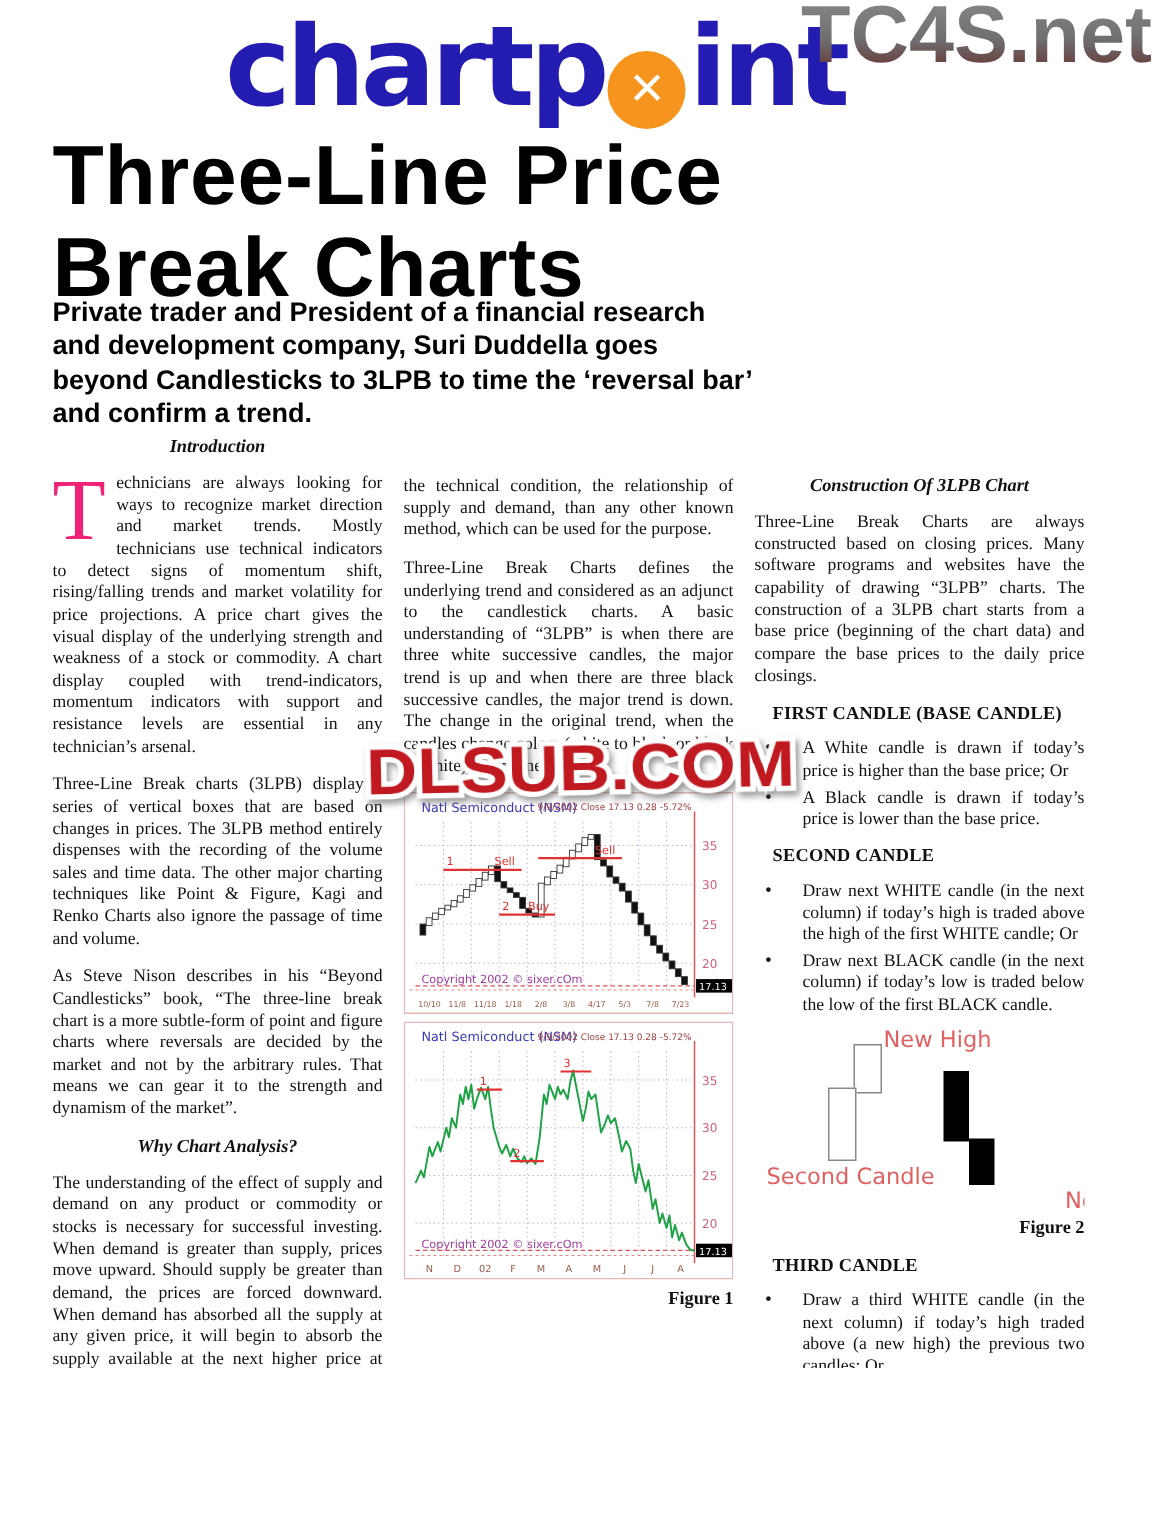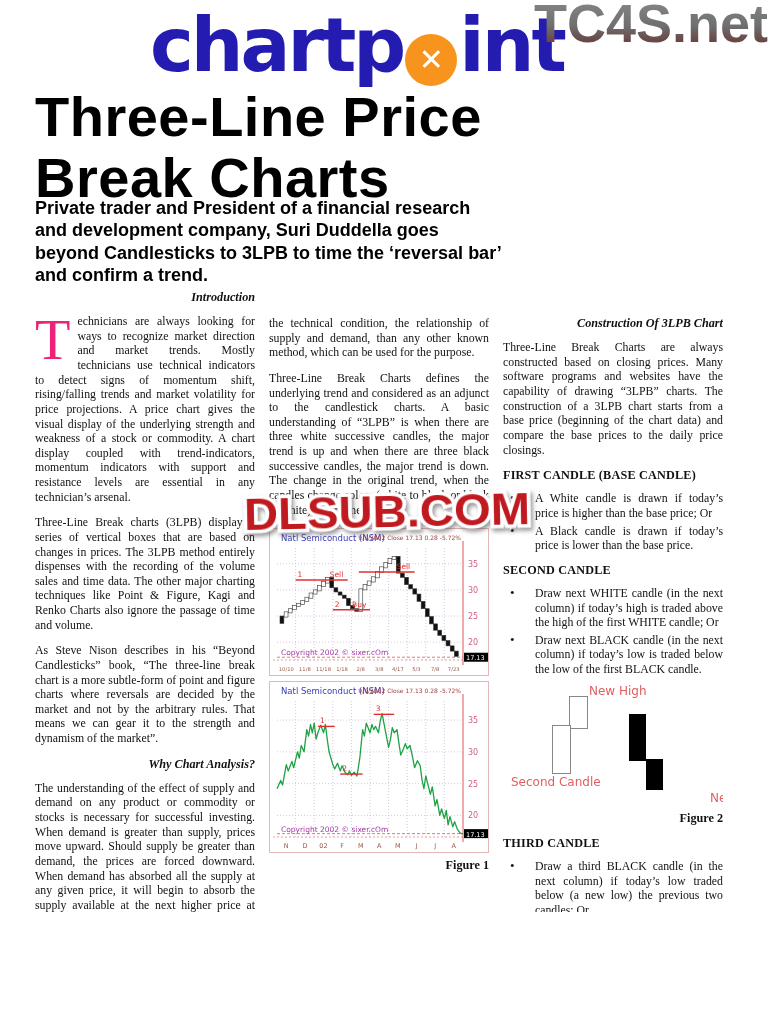--- a/index.html
+++ b/index.html
@@ -24,36 +24,36 @@
          font-weight:bold;font-size:56px;line-height:1.09;letter-spacing:.5px;color:#000;}
   .subtitle{position:absolute;left:35px;top:197px;width:468px;
          font-family:"Liberation Sans",sans-serif;font-weight:bold;
          font-size:18px;line-height:1.24;color:#000;}
 
   
   .cols{position:absolute;left:35px;top:290px;width:688px;height:680px;display:flex;gap:14px;}
   .col{width:220px;font-size:11.8px;line-height:1.24;text-align:justify;overflow:hidden;}
   .pad-top{padding-top:26px;}
   .col p{margin:0 0 11px 0;}
-  .h-ital{font-style:italic;font-weight:bold;font-size:12.2px;margin:10px 0 9px 0;text-align:right;}
+  .h-ital{font-style:italic;font-weight:bold;font-size:12.2px;margin:10px 0 9px 0;text-align:center;}
   .h-ital.first{margin-top:0;}
-  .h-caps{font-weight:bold;font-size:12.2px;margin:10px 0 8px 0;text-align:left;letter-spacing:.2px;}
+  .h-caps{font-weight:bold;font-size:12.2px;margin:10px 0 8px 12px;text-align:left;letter-spacing:.2px;}
   .dropcap{float:left;font-size:58px;line-height:45px;color:#ee2277;margin:3px 7px 0 0;}
   ul.blt{list-style:none;margin:0 0 6px 0;padding:0;}
   ul.blt li{position:relative;padding-left:32px;margin:0 0 3px 0;}
   ul.blt li::before{content:"\2022";position:absolute;left:7px;top:-1px;font-size:13px;}
 
   
   .fig1{margin-top:6px;}
   .fig1 svg{display:block;margin:0 0 5px 0;}
   .fig-caption{text-align:right;font-weight:bold;font-size:12.2px;margin:2px 0 6px 0;}
   .fig2-canvas{position:relative;width:220px;height:122px;margin:10px 0 2px 0;}
   .f2white{position:absolute;background:#fff;border:1px solid #888;}
   .f2black{position:absolute;background:#000;}
-  .f2label{position:absolute;font-family:"DejaVu Sans",sans-serif;font-size:12px;color:#e06060;white-space:nowrap;}
+  .f2label{position:absolute;font-family:"DejaVu Sans",sans-serif;font-size:15px;color:#e06060;white-space:nowrap;}
 
   
   .footer{position:absolute;left:0;top:967px;width:768px;text-align:left;
           font-weight:bold;font-size:13.5px;line-height:1.35;}
 
   
   .wm{position:absolute;pointer-events:none;}
 </style>
 </head>
 <body>
@@ -247,20 +247,21 @@
         <div class="f2white" style="left:49px;top:38px;width:17px;height:47px;"></div>
         <div class="f2black" style="left:126px;top:27px;width:17px;height:47px;"></div>
         <div class="f2black" style="left:143px;top:72px;width:17px;height:31px;"></div>
         <div class="f2label" style="left:8px;top:88px;">Second Candle</div>
         <div class="f2label" style="left:162px;top:104px;margin-left:45px;">New Low</div>
       </div>
       <div class="fig-caption">Figure 2</div>
 
       <div class="h-caps">THIRD CANDLE</div>
       <ul class="blt">
+        <li>Draw a third WHITE candle (in the next column) if today’s high traded above (a new high) the previous two candles; Or</li>
         <li>Draw a third BLACK candle (in the next column) if today’s low traded below (a new low) the previous two candles; Or</li>
 
       </ul>
     </div>
   </div>
 
   <div class="footer">
     <div>Mediaedge Publishing Pte Ltd</div>
     <div>Tampinese Central Post Office, P.O.Box 334, Soingapore 9112</div>
   </div>

